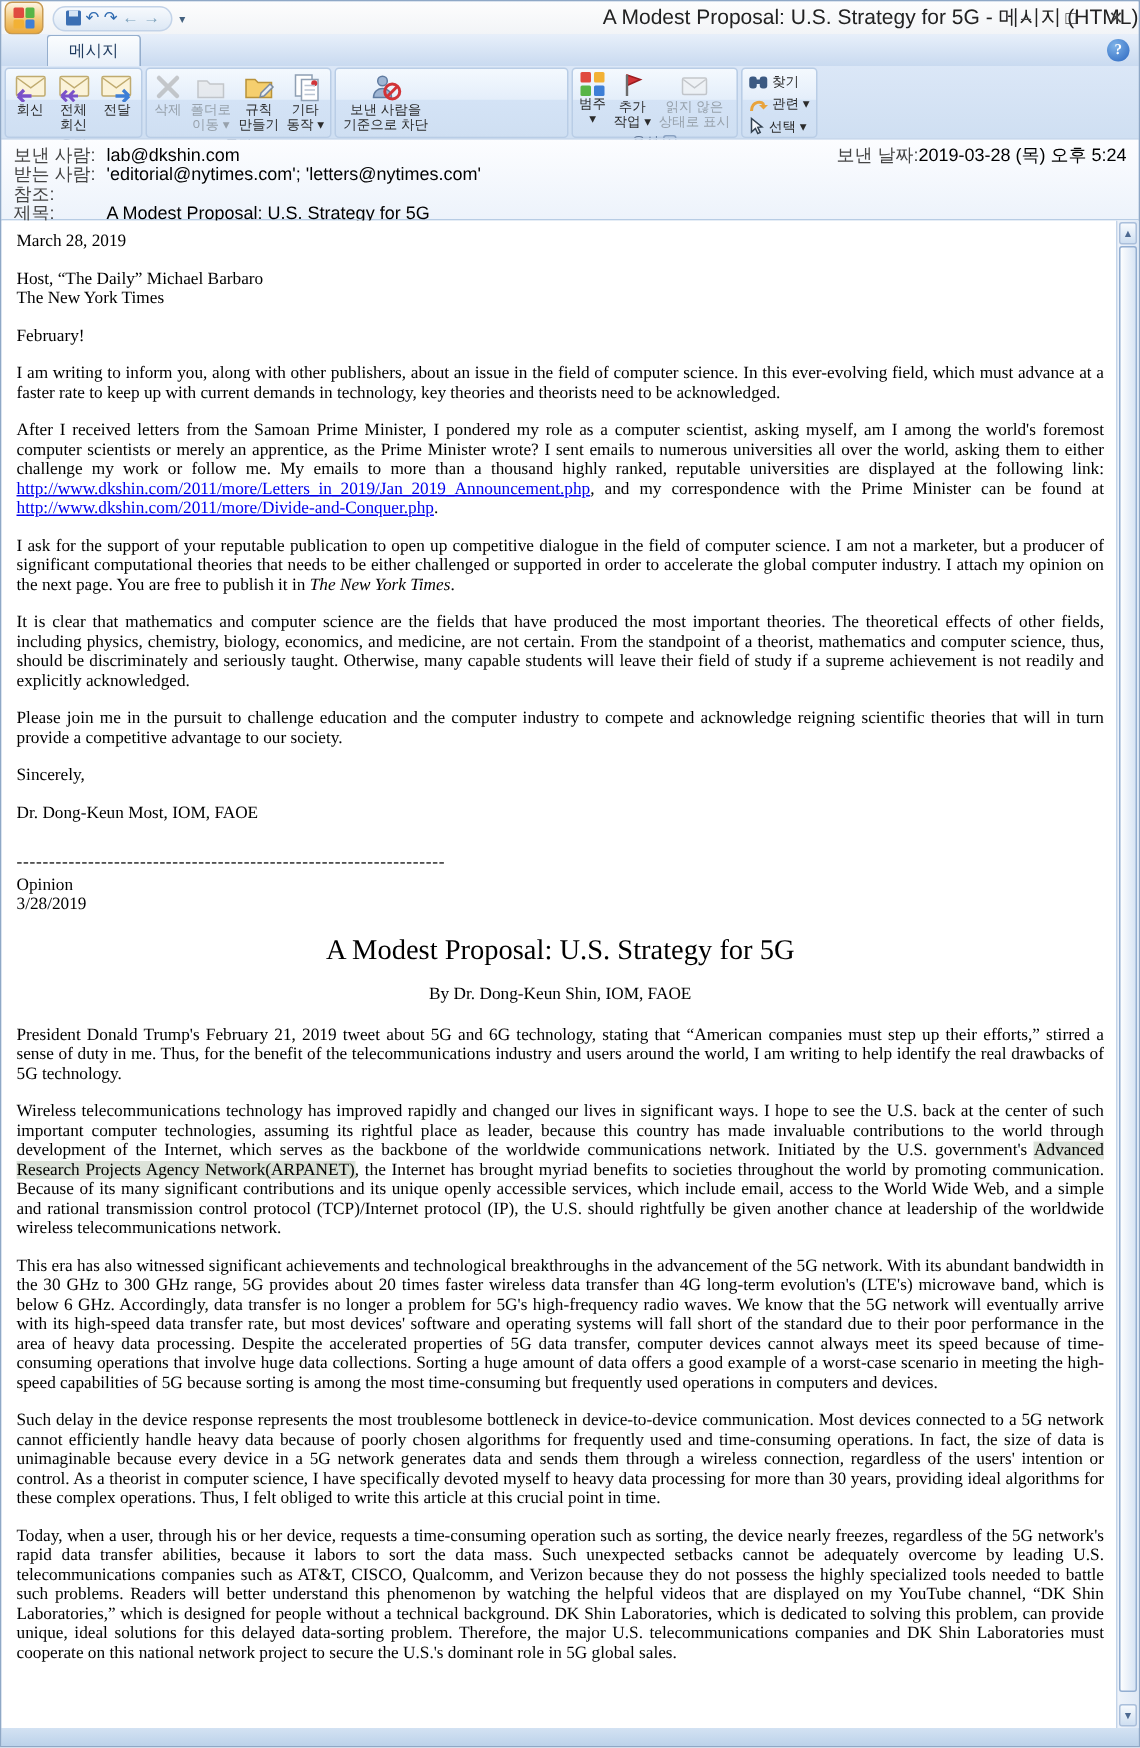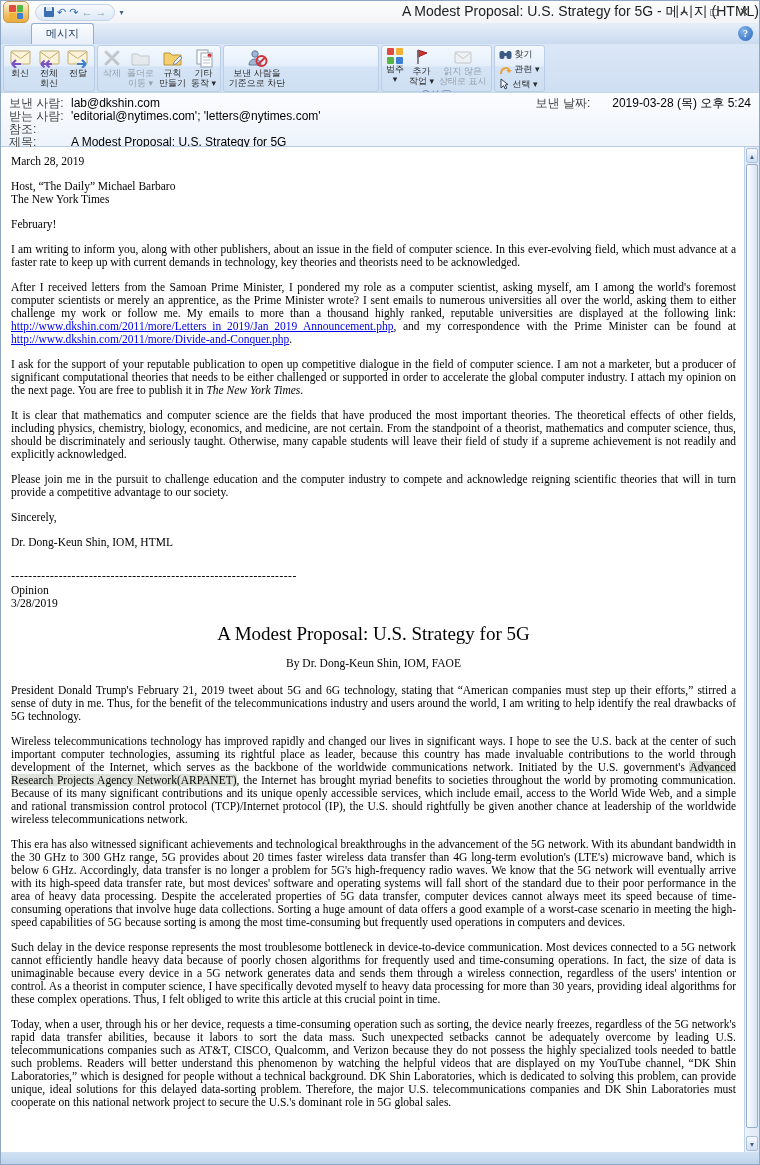--- a/index.html
+++ b/index.html
@@ -61,21 +61,21 @@
   .junk-col { display:flex; flex-direction:column; gap:2px; padding-top:16px;margin-top:37px; }
 
   
   .msgheader { height:55px; background:linear-gradient(#fcfdff,#edf3fb); border-top:1px solid #c8d8ec;
                border-bottom:1px solid #b7cce4; padding:4px 8px 0 8px; font-size:12px; color:#000;
                position:relative; flex:0 0 auto; }
   .hrow { display:flex; line-height:13px; }
   .hlabel { width:62px; color:#444; flex:0 0 auto; }
   .hvalue { color:#000; }
   .sentdate { position:absolute; top:4px; right:8px; line-height:13px; }
-  .sentdate .hlabel { width:auto; margin-right:22px; }
+  .sentdate .hlabel { width:auto; margin-right:0; }
 
   
   .bodywrap { flex:1 1 auto; background:#fff; position:relative; overflow:hidden; }
   .email-body { position:absolute; inset:0; right:15px; overflow:hidden;
                 padding:8px 8px 0 10px; font-family:"Liberation Serif", serif;
                 font-size:11.5px; line-height:13px; text-align:justify; color:#000; }
   .para { margin-bottom:12px; }
   .para.center { text-align:center; }
   .para.tight { line-height:13px; }
   .para.sep { margin-bottom:2px; letter-spacing:0.5px; }
@@ -362,21 +362,21 @@
     <div class="email-body">
         <div class="para">March 28, 2019</div>
         <div class="para">Host, “The Daily” Michael Barbaro<br>The New York Times</div>
         <div class="para">February!</div>
         <div class="para">I am writing to inform you, along with other publishers, about an issue in the field of computer science. In this ever-evolving field, which must advance at a faster rate to keep up with current demands in technology, key theories and theorists need to be acknowledged.</div>
         <div class="para">After I received letters from the Samoan Prime Minister, I pondered my role as a computer scientist, asking myself, am I among the world's foremost computer scientists or merely an apprentice, as the Prime Minister wrote? I sent emails to numerous universities all over the world, asking them to either challenge my work or follow me. My emails to more than a thousand highly ranked, reputable universities are displayed at the following link: <a href="#" class="lnk">http://www.dkshin.com/2011/more/Letters_in_2019/Jan_2019_Announcement.php</a>, and my correspondence with the Prime Minister can be found at <a href="#" class="lnk">http://www.dkshin.com/2011/more/Divide-and-Conquer.php</a>.</div>
         <div class="para">I ask for the support of your reputable publication to open up competitive dialogue in the field of computer science. I am not a marketer, but a producer of significant computational theories that needs to be either challenged or supported in order to accelerate the global computer industry. I attach my opinion on the next page. You are free to publish it in <i>The New York Times</i>.</div>
         <div class="para">It is clear that mathematics and computer science are the fields that have produced the most important theories. The theoretical effects of other fields, including physics, chemistry, biology, economics, and medicine, are not certain. From the standpoint of a theorist, mathematics and computer science, thus, should be discriminately and seriously taught. Otherwise, many capable students will leave their field of study if a supreme achievement is not readily and explicitly acknowledged.</div>
         <div class="para">Please join me in the pursuit to challenge education and the computer industry to compete and acknowledge reigning scientific theories that will in turn provide a competitive advantage to our society.</div>
         <div class="para">Sincerely,</div>
-        <div class="para">Dr. Dong-Keun Shin, IOM, HTML</div>
+        <div class="para">Dr. Dong-Keun Most, IOM, FAOE</div>
         <div class="para sep" style="margin-top: 20px;">------------------------------------------------------------------</div>
         <div class="para tight">Opinion<br>3/28/2019</div>
         <div class="para art-title center">A Modest Proposal: U.S. Strategy for 5G</div>
         <div class="para byline center">By Dr. Dong-Keun Shin, IOM, FAOE</div>
         <div class="para">President Donald Trump's February 21, 2019 tweet about 5G and 6G technology, stating that “American companies must step up their efforts,” stirred a sense of duty in me. Thus, for the benefit of the telecommunications industry and users around the world, I am writing to help identify the real drawbacks of 5G technology.</div>
         <div class="para">Wireless telecommunications technology has improved rapidly and changed our lives in significant ways. I hope to see the U.S. back at the center of such important computer technologies, assuming its rightful place as leader, because this country has made invaluable contributions to the world through development of the Internet, which serves as the backbone of the worldwide communications network. Initiated by the U.S. government's <span class="mark">Advanced Research Projects Agency Network(ARPANET)</span>, the Internet has brought myriad benefits to societies throughout the world by promoting communication. Because of its many significant contributions and its unique openly accessible services, which include email, access to the World Wide Web, and a simple and rational transmission control protocol (TCP)/Internet protocol (IP), the U.S. should rightfully be given another chance at leadership of the worldwide wireless telecommunications network.</div>
         <div class="para">This era has also witnessed significant achievements and technological breakthroughs in the advancement of the 5G network. With its abundant bandwidth in the 30 GHz to 300 GHz range, 5G provides about 20 times faster wireless data transfer than 4G long-term evolution's (LTE's) microwave band, which is below 6 GHz. Accordingly, data transfer is no longer a problem for 5G's high-frequency radio waves. We know that the 5G network will eventually arrive with its high-speed data transfer rate, but most devices' software and operating systems will fall short of the standard due to their poor performance in the area of heavy data processing. Despite the accelerated properties of 5G data transfer, computer devices cannot always meet its speed because of time-consuming operations that involve huge data collections. Sorting a huge amount of data offers a good example of a worst-case scenario in meeting the high-speed capabilities of 5G because sorting is among the most time-consuming but frequently used operations in computers and devices.</div>
         <div class="para">Such delay in the device response represents the most troublesome bottleneck in device-to-device communication. Most devices connected to a 5G network cannot efficiently handle heavy data because of poorly chosen algorithms for frequently used and time-consuming operations. In fact, the size of data is unimaginable because every device in a 5G network generates data and sends them through a wireless connection, regardless of the users' intention or control. As a theorist in computer science, I have specifically devoted myself to heavy data processing for more than 30 years, providing ideal algorithms for these complex operations. Thus, I felt obliged to write this article at this crucial point in time.</div>
         <div class="para">Today, when a user, through his or her device, requests a time-consuming operation such as sorting, the device nearly freezes, regardless of the 5G network's rapid data transfer abilities, because it labors to sort the data mass. Such unexpected setbacks cannot be adequately overcome by leading U.S. telecommunications companies such as AT&amp;T, CISCO, Qualcomm, and Verizon because they do not possess the highly specialized tools needed to battle such problems. Readers will better understand this phenomenon by watching the helpful videos that are displayed on my YouTube channel, “DK Shin Laboratories,” which is designed for people without a technical background. DK Shin Laboratories, which is dedicated to solving this problem, can provide unique, ideal solutions for this delayed data-sorting problem. Therefore, the major U.S. telecommunications companies and DK Shin Laboratories must cooperate on this national network project to secure the U.S.'s dominant role in 5G global sales.</div>
       </div>

